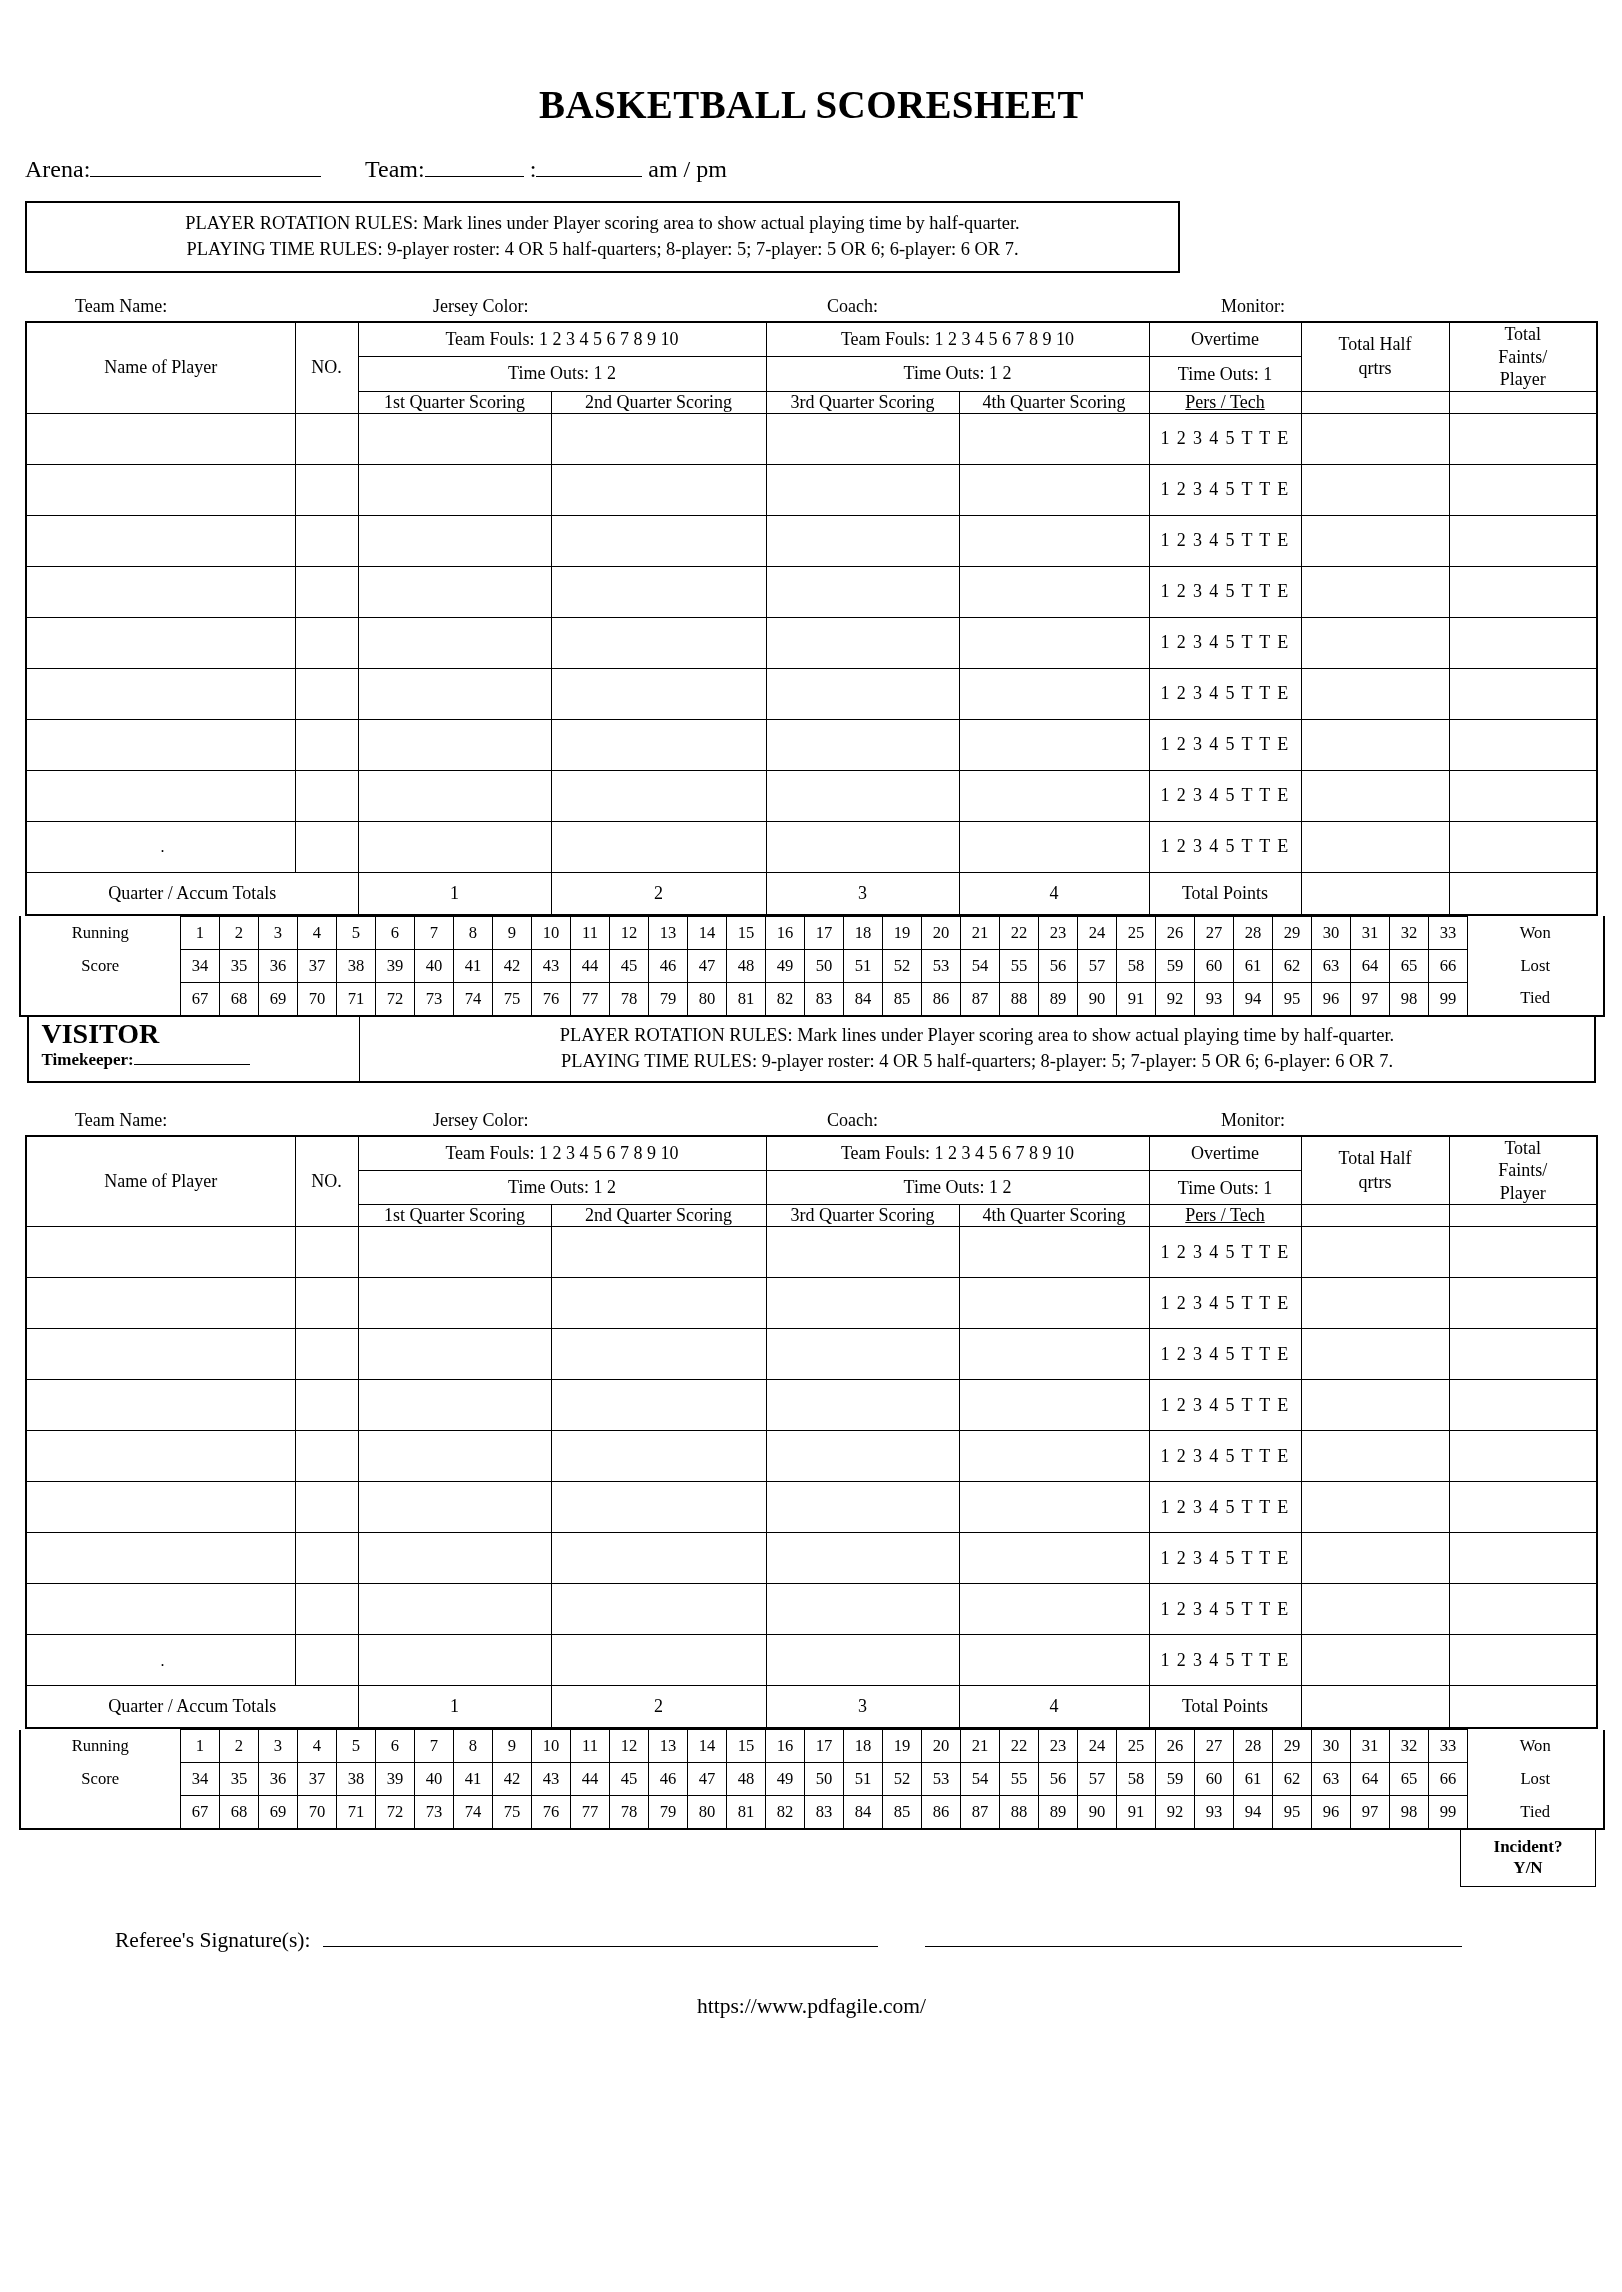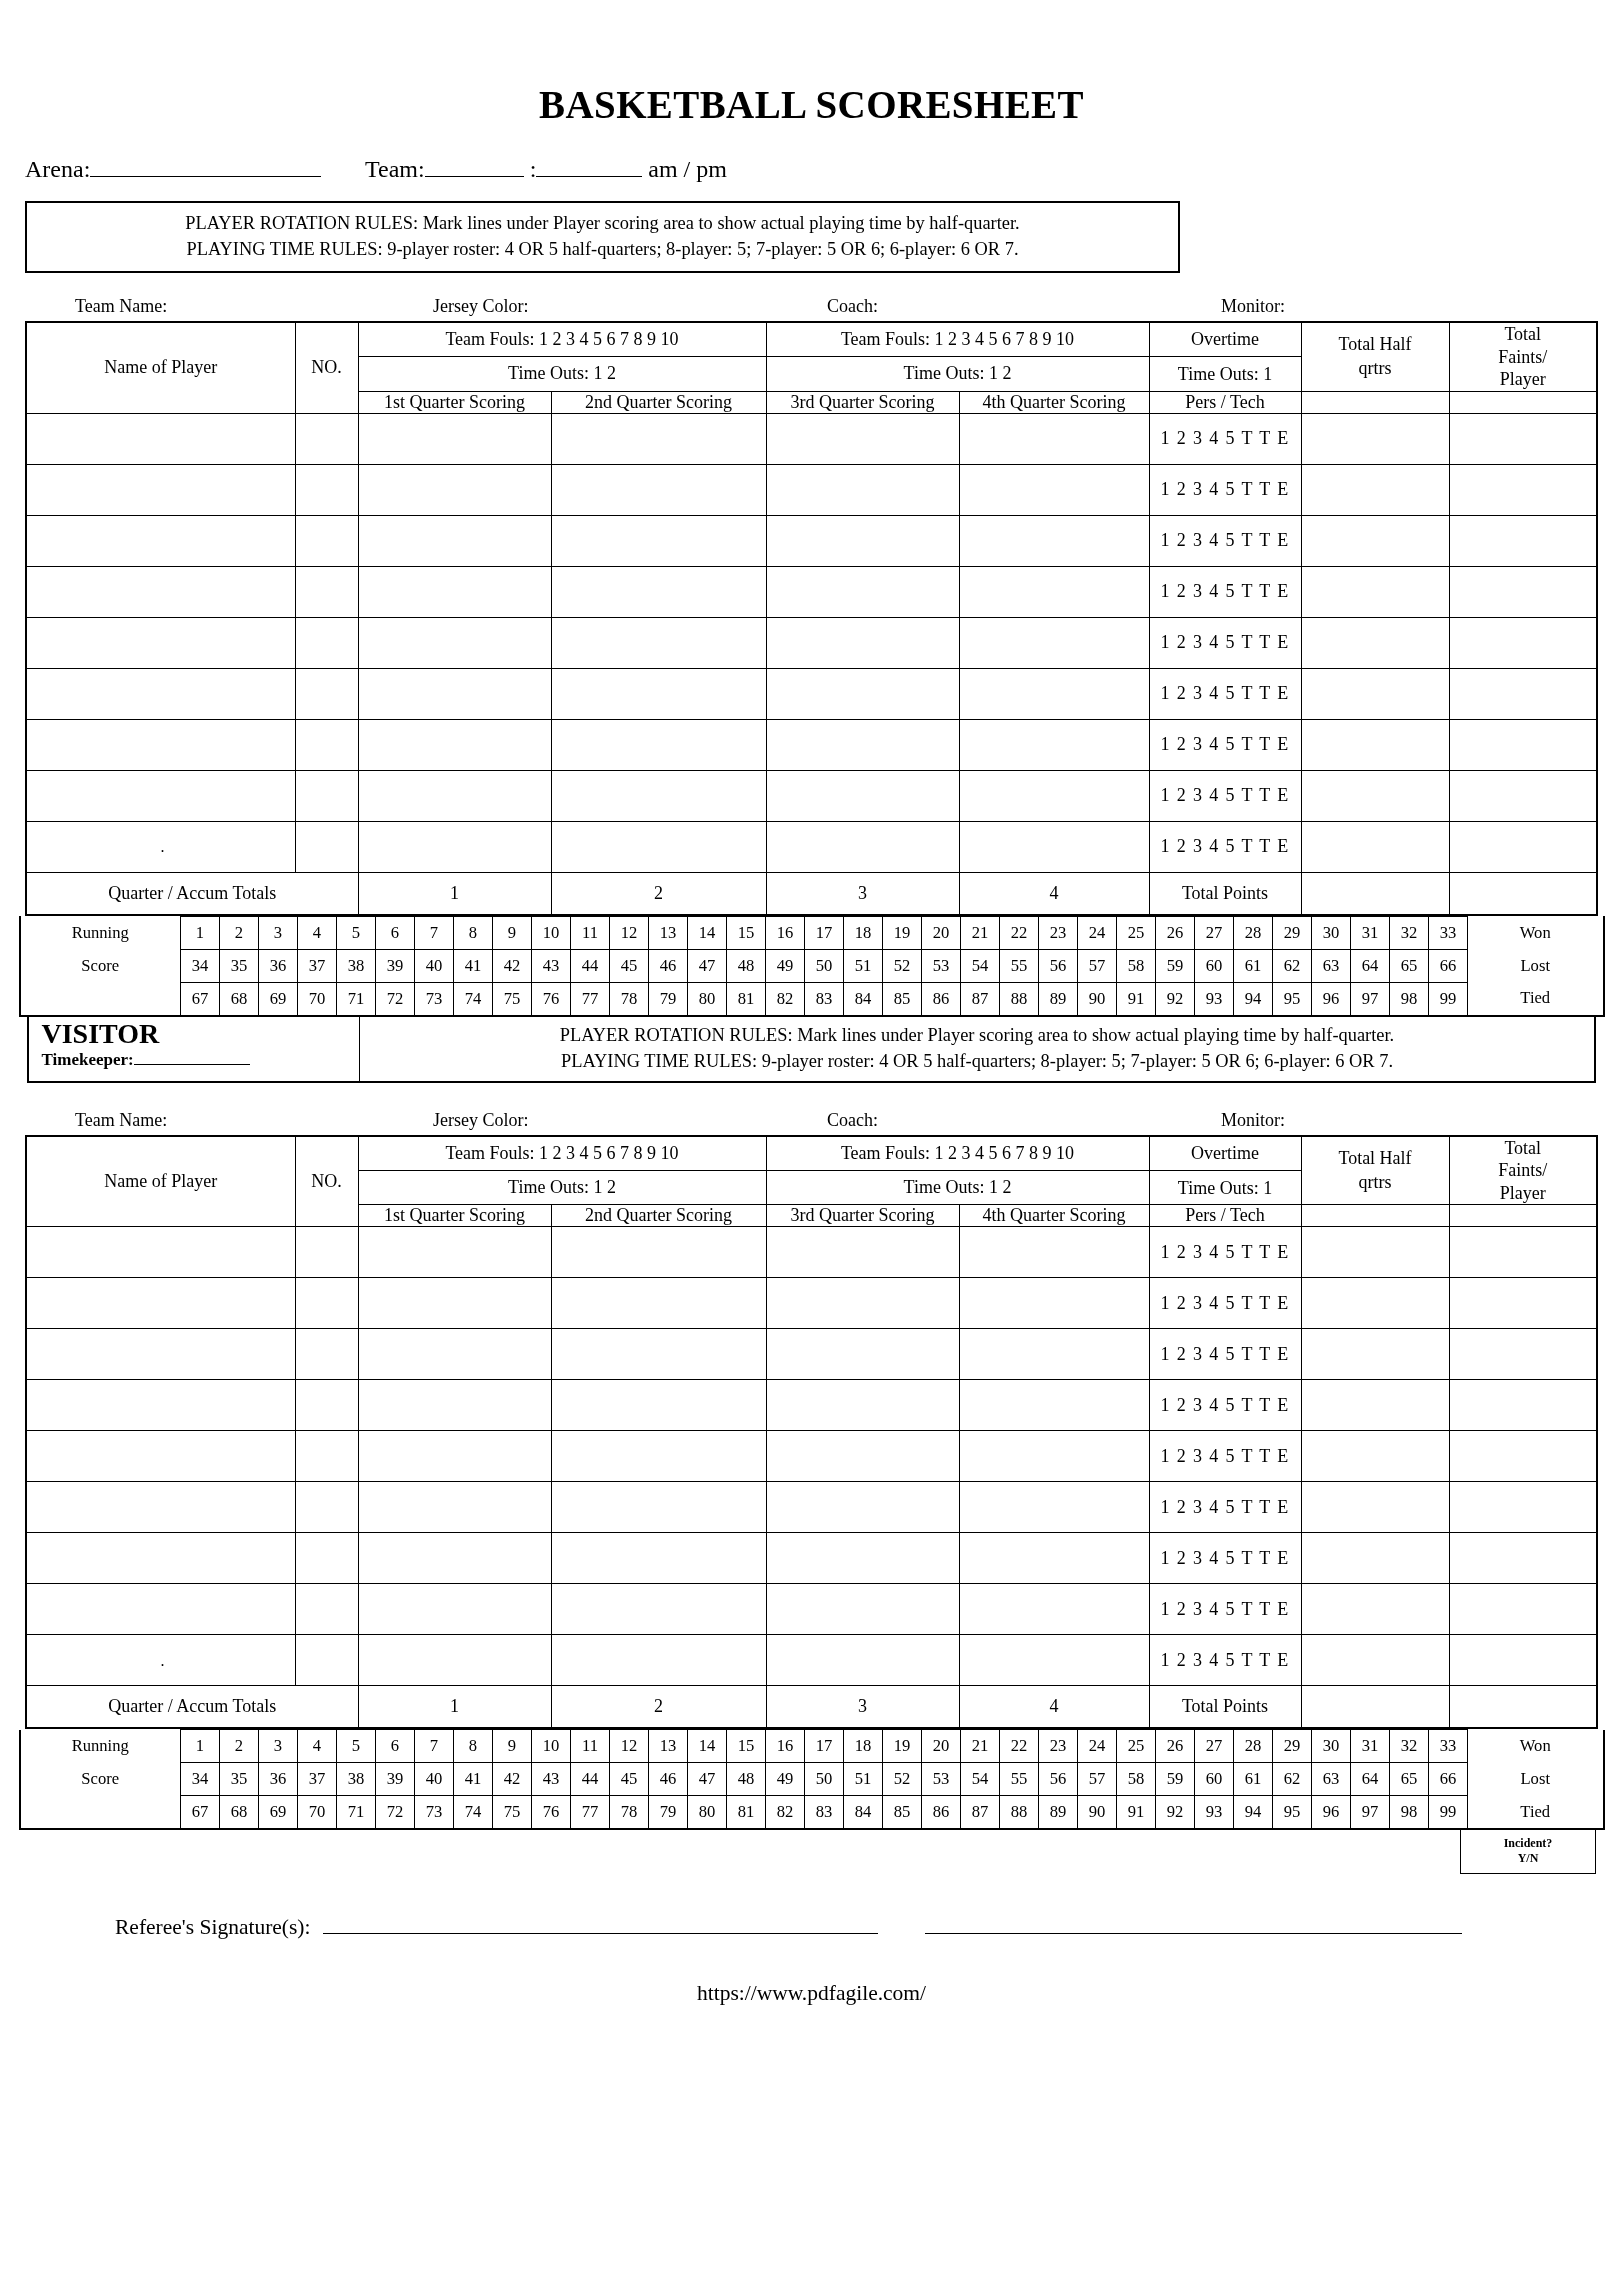--- a/index.html
+++ b/index.html
@@ -138,20 +138,21 @@
   .ot-cell {
     font-weight: bold;
     font-size: 19px;
     line-height: 1.25;
     padding: 1.8px 0;
   }
   .perstech {
     font-size: 18.4px;
     text-align: left;
     padding-left: 3.6px;
+    text-decoration: underline;
   }
   .tot-half {
     font-weight: bold;
     font-size: 19.7px;
     line-height: 1.3;
   }
   .tot-faints {
     font-weight: bold;
     font-size: 19px;
     line-height: 1.25;
@@ -257,21 +258,21 @@
     width: 1569px;
     margin: 0 auto;
     display: flex;
     justify-content: flex-end;
   }
   .incident-cell {
     width: 136px;
     border: 1.2px solid #000;
     border-top: none;
     text-align: center;
-    font-size: 12px;
+    font-size: 17px;
     font-weight: bold;
     line-height: 1.25;
     padding: 5.4px 0 7.2px 0;
     box-sizing: border-box;
   }
 
   
   .ref-line {
     display: flex;
     align-items: baseline;

